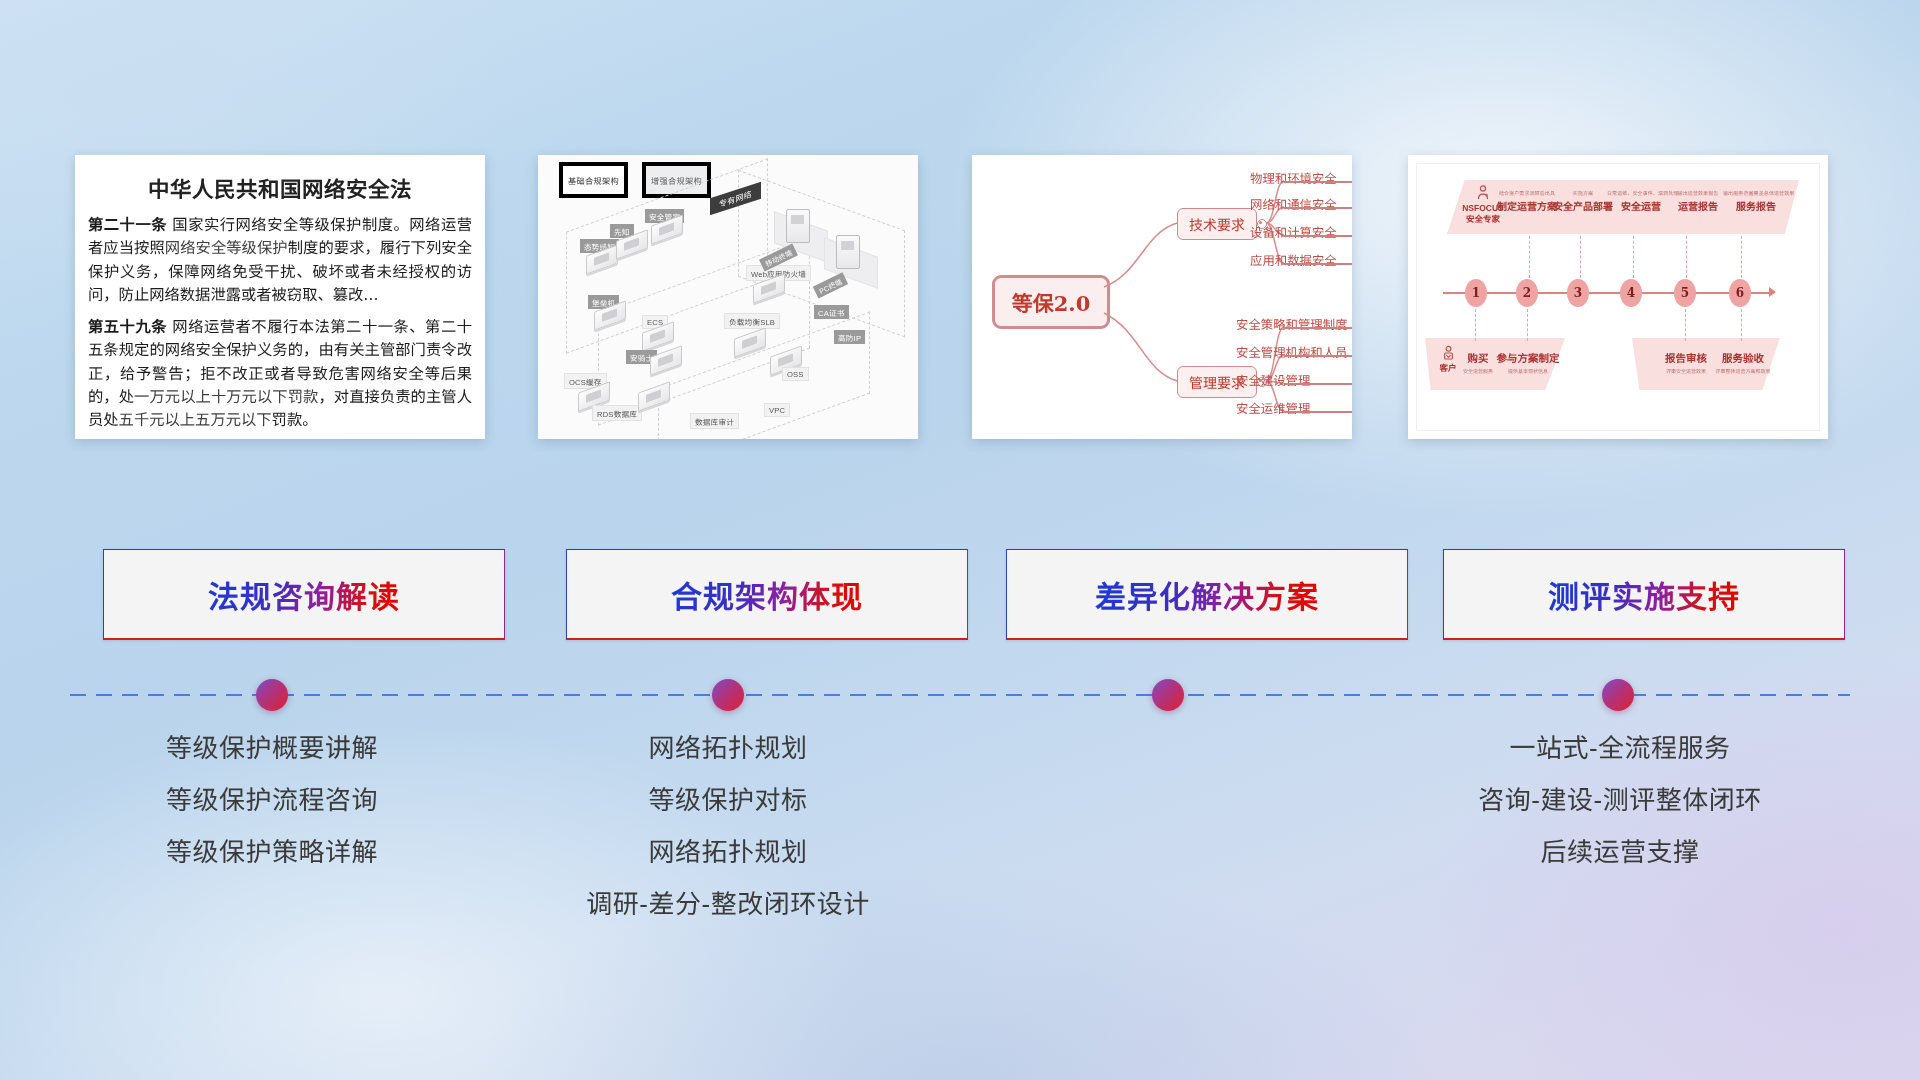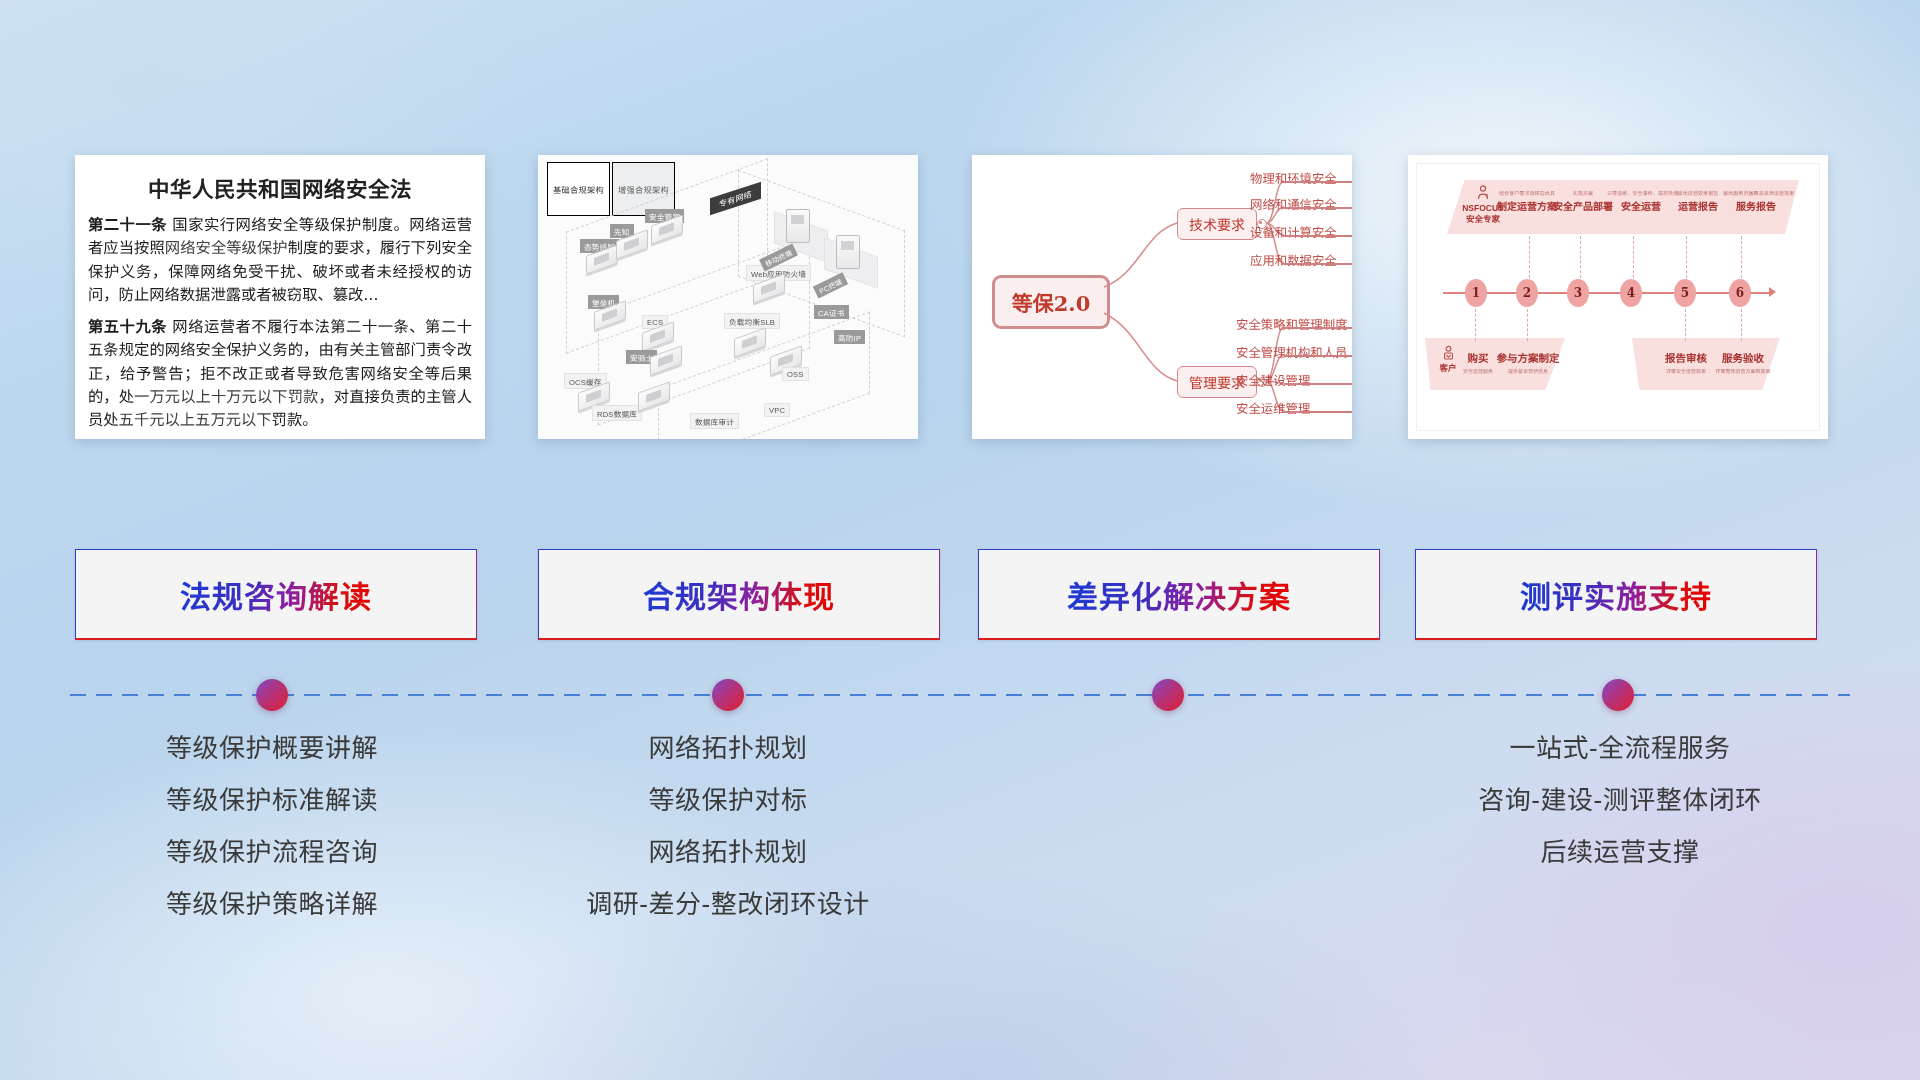--- a/index.html
+++ b/index.html
@@ -43,21 +43,21 @@
   .lawbody{padding:0 13px;font-size:15.3px;line-height:1.52;color:#1c1c1c;
            text-align:justify;font-family:"DejaVu Sans","Liberation Sans",sans-serif;}
   .lawbody p{margin:0 0 9px;}
   .lawbody b{font-weight:700;}
   .hl{color:#404040;}
 
   
   .arch{position:relative;width:100%;height:100%;background:#fbfbfc;}
   .archtabs{position:absolute;top:7px;left:9px;display:flex;gap:2px;}
   .archtab{font-size:8.2px;color:#5c5c5c;background:#eceef0;
-           border:1px solid #000000;padding:20px 5px;letter-spacing:.3px;}
+           border:4px solid #000000;padding:8px 5px;letter-spacing:.3px;margin-left:12px;}
   .archtab.on{background:#fff;color:#333;}
   .isolbl{position:absolute;font-size:7.6px;color:#fff;background:#9a9a9a;
           padding:1.5px 4px;white-space:nowrap;letter-spacing:.2px;}
   .isolbl.lt{background:#f2f2f2;color:#555;border:1px solid #e2e2e2;}
   .isolbl.dk{background:#3d3d3d;}
   .isobox{position:absolute;width:30px;height:17px;border-radius:2px;
           background:linear-gradient(160deg,#fdfdfd,#e6e6e8);
           border:1px solid #c9c9cc;transform:skewY(-20deg);
           box-shadow:0 2px 0 #d7d7da;}
   .isobox i{position:absolute;left:7px;top:4px;width:15px;height:8px;
@@ -117,21 +117,21 @@
   .tl-bot{position:absolute;text-align:center;}
   .tl-bot .ttl{font-size:10.5px;color:#a8332f;font-weight:700;white-space:nowrap;}
   .tl-bot .sub{font-size:5px;color:#b9736f;white-space:nowrap;margin-top:2px;}
 
   
   .heads{position:absolute;top:549px;left:0;width:1920px;height:95px;}
   .hbox{position:absolute;top:0;height:88px;background:#f4f4f4;
         border:1.6px solid #2b3fc4;border-bottom:2.6px solid #d81b1b;
         border-right:1.6px solid #8a2a8a;
         display:flex;align-items:center;justify-content:center;
-        box-shadow:0 1px 3px rgba(40,60,110,.14);}
+        box-shadow:0 1px 3px rgba(40,60,110,.14);margin-left:28px;}
   .hbox .lbl{font-size:31px;font-weight:700;letter-spacing:1px;
     background:linear-gradient(100deg,#1d3bd4 0%,#3b2fc0 34%,#8e1fa0 58%,#d81010 82%,#e60000 100%);
     -webkit-background-clip:text;background-clip:text;color:transparent;
     -webkit-text-fill-color:transparent;}
   .hbox.h1{left:75px;width:400px;}
   .hbox.h2{left:538px;width:400px;}
   .hbox.h3{left:978px;width:400px;}
   .hbox.h4{left:1415px;width:400px;}
 
   
@@ -420,21 +420,20 @@
 
   <div class="tline"></div>
   <div class="tdot d1"></div>
   <div class="tdot d2"></div>
   <div class="tdot d3"></div>
   <div class="tdot d4"></div>
 
   <div class="cols">
     <div class="col k1">
       <div class="item">等级保护概要讲解</div>
-      <div class="item">等级保护标准解读</div>
       <div class="item">等级保护流程咨询</div>
       <div class="item">等级保护策略详解</div>
     </div>
     <div class="col k2">
       <div class="item">网络拓扑规划</div>
       <div class="item">等级保护对标</div>
       <div class="item">网络拓扑规划</div>
       <div class="item">调研-差分-整改闭环设计</div>
     </div>
     <div class="col k4">

